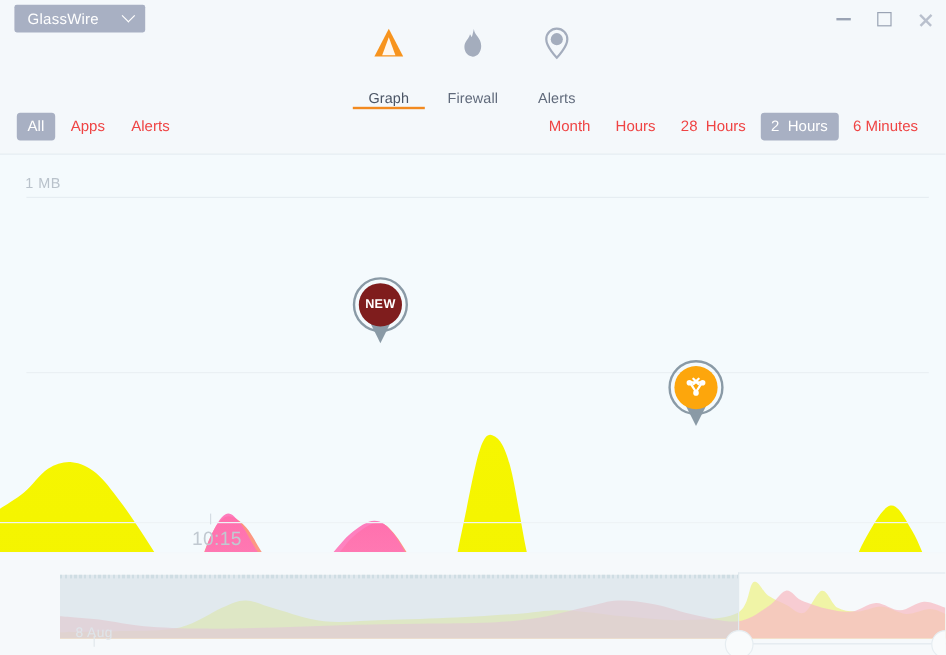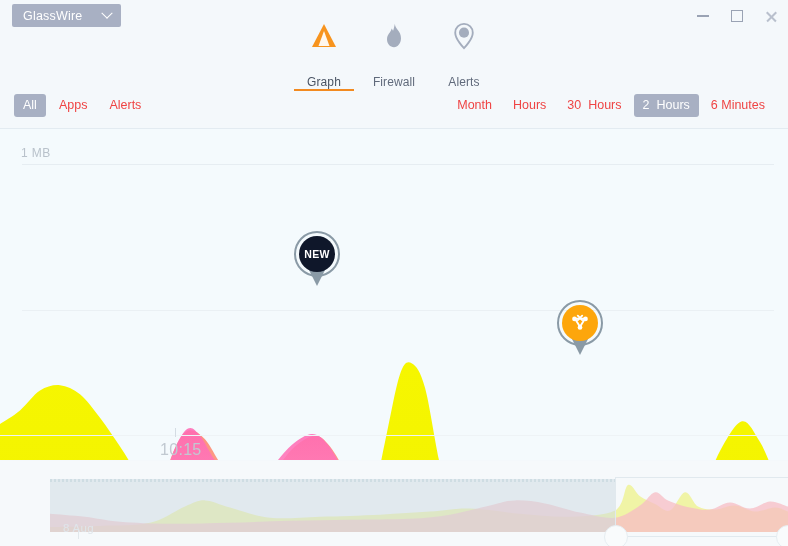--- a/index.html
+++ b/index.html
@@ -142,21 +142,21 @@
     display: flex; align-items: center; justify-content: center;
   }
   .pin .pintail {
     position: absolute; left: 14px; top: 37px;
     width: 0; height: 0;
     border-left: 9px solid transparent;
     border-right: 9px solid transparent;
     border-top: 18px solid #8a9aa6;
   }
   .pin-new { left: 294px; top: 231px; }
-  .pin-new .pindisc { background: #0f172a; text-align: center; }
+  .pin-new .pindisc { background: #7f1d1d; text-align: center; }
   .pintext { color: #ffffff; font-size: 10.5px; font-weight: bold; letter-spacing: .3px; }
   .pin-things { left: 557px; top: 300px; }
   .pin-things .pindisc { background: #fda60c; }
 
   
   .mini {
     position: absolute; top: 461px; left: 0;
     width: 788px; height: 85px;
     background: #f6f9fb;
     overflow: hidden;
@@ -257,21 +257,21 @@
 
   <div class="filterbar">
     <div class="fbleft">
       <div class="chip sel">All</div>
       <div class="chip">Apps</div>
       <div class="chip">Alerts</div>
     </div>
     <div class="fbright">
       <div class="chip">Month</div>
       <div class="chip">Hours</div>
-      <div class="chip">30  Hours</div>
+      <div class="chip">28  Hours</div>
       <div class="chip sel">2  Hours</div>
       <div class="chip">6 Minutes</div>
     </div>
   </div>
   <div class="fbdivider"></div>
 
   <div class="graph">
     <svg class="chartsvg" id="chart-svg" width="788" height="331" viewBox="0 0 788 331">
         <defs>
     <linearGradient id="gy" x1="0" y1="0" x2="0" y2="1">

